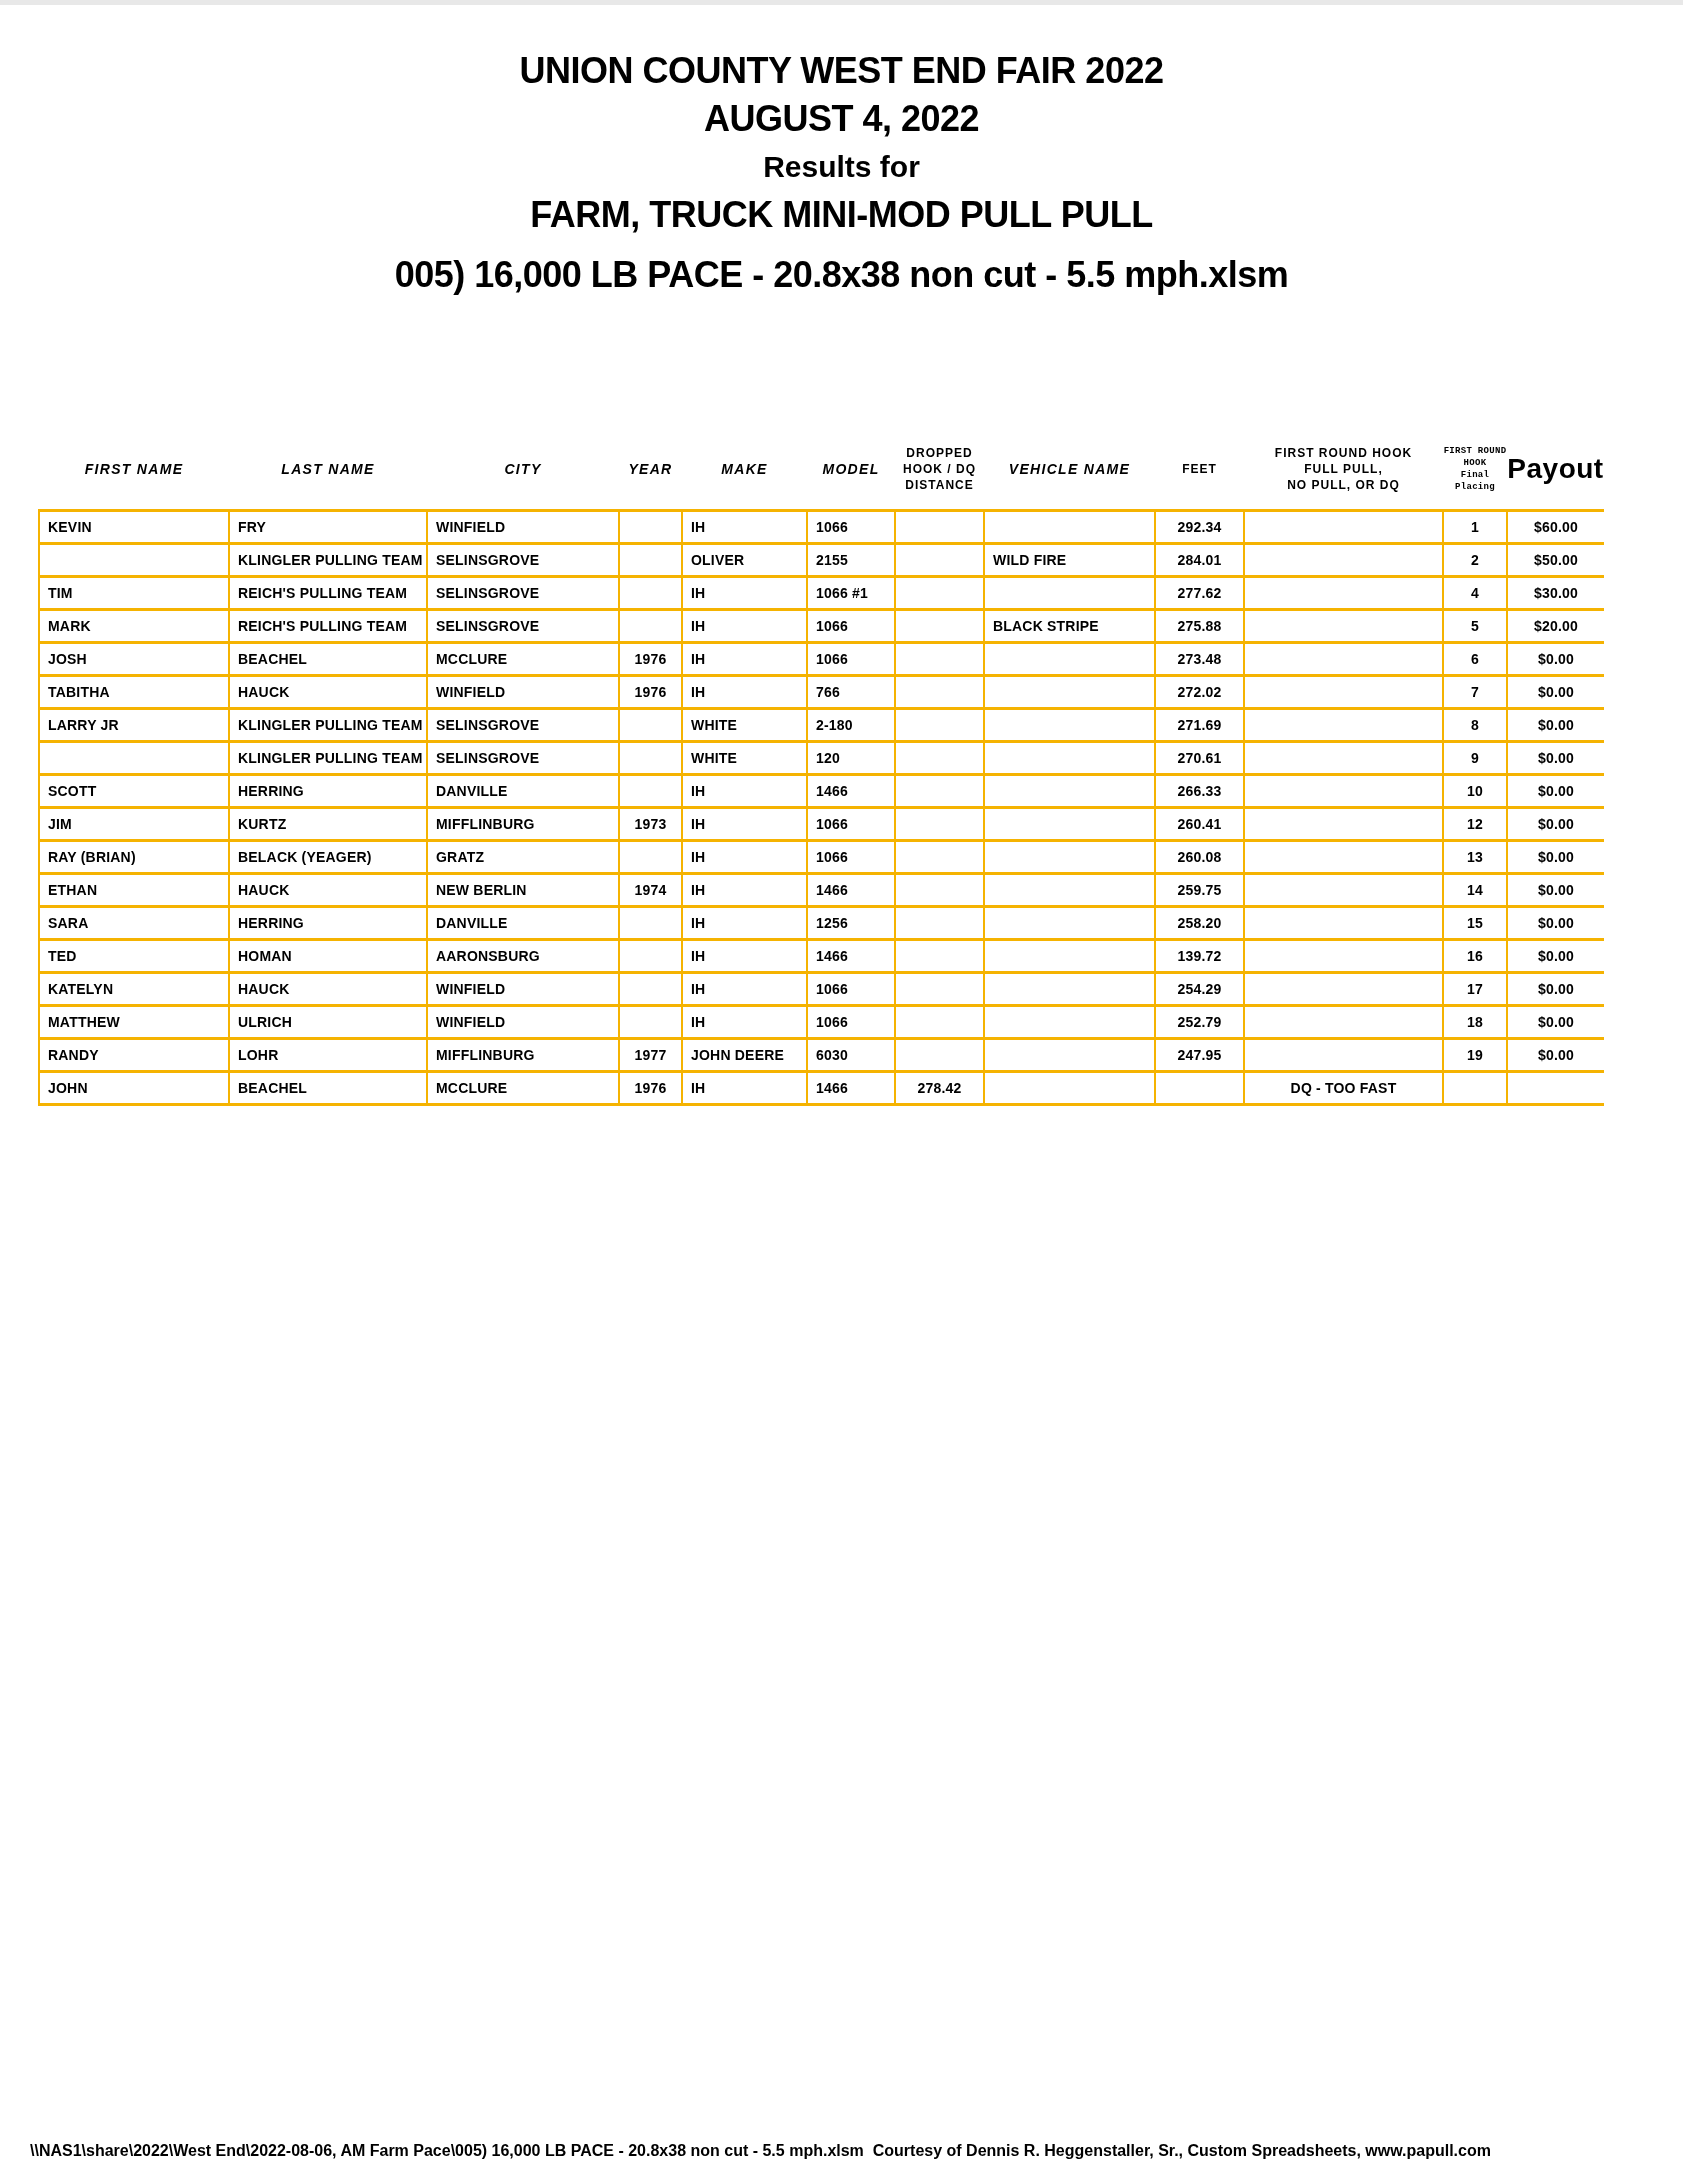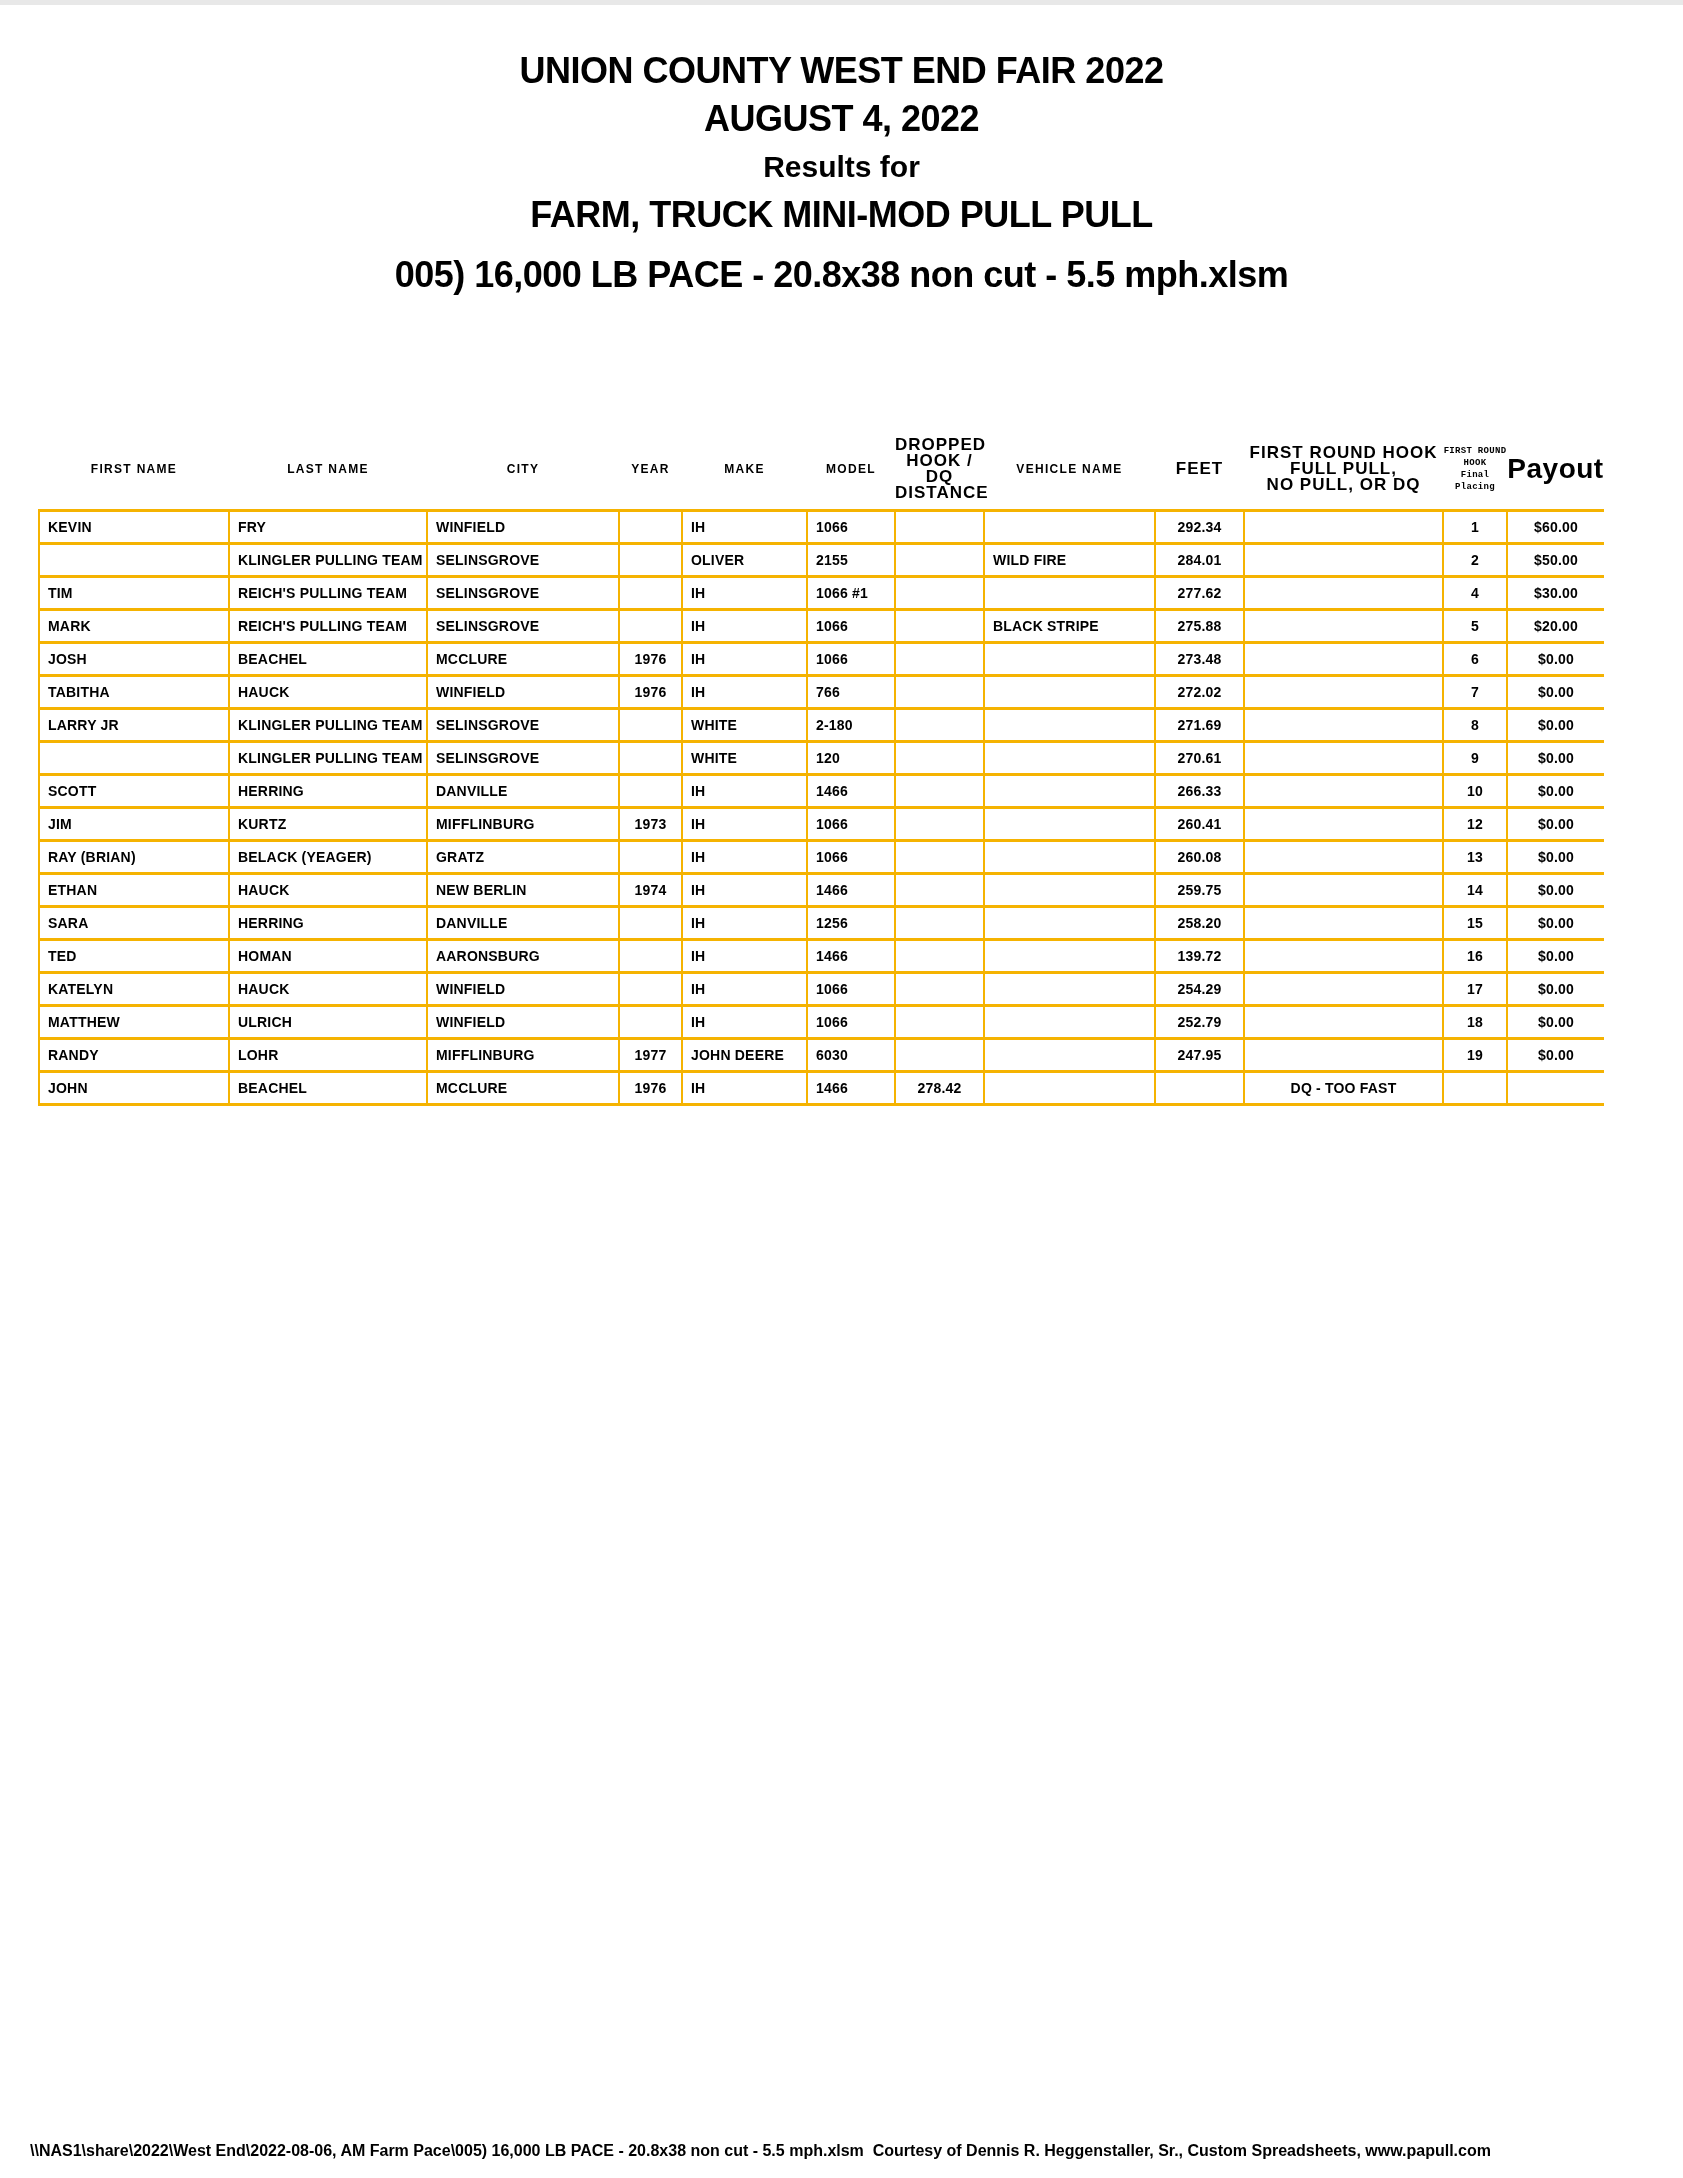--- a/index.html
+++ b/index.html
@@ -47,22 +47,22 @@
   }
   .results-table th{
     vertical-align:middle;
     text-align:center;
     font-weight:bold;
     height:75px;
     padding:0 0 5px 0;
     white-space:pre-line;
     border:none;
   }
-  .h-std{font-size:12px;letter-spacing:1.3px;}
-  .h-sm{font-size:17px;letter-spacing:1px;line-height:16px;}
+  .h-std{font-size:14px;letter-spacing:1.3px;font-style:italic;}
+  .h-sm{font-size:12px;letter-spacing:1px;line-height:16px;}
   .h-tiny{font-size:9px;letter-spacing:0.3px;line-height:12px;font-family:Liberation Mono, monospace;}
   .h-payout{font-size:28px;letter-spacing:0.5px;}
 
   .results-table td{
     height:33px;
     font-size:14px;
     font-weight:bold;
     letter-spacing:0.2px;
     border:2px solid var(--border-gold);
     border-top-width:3px;

